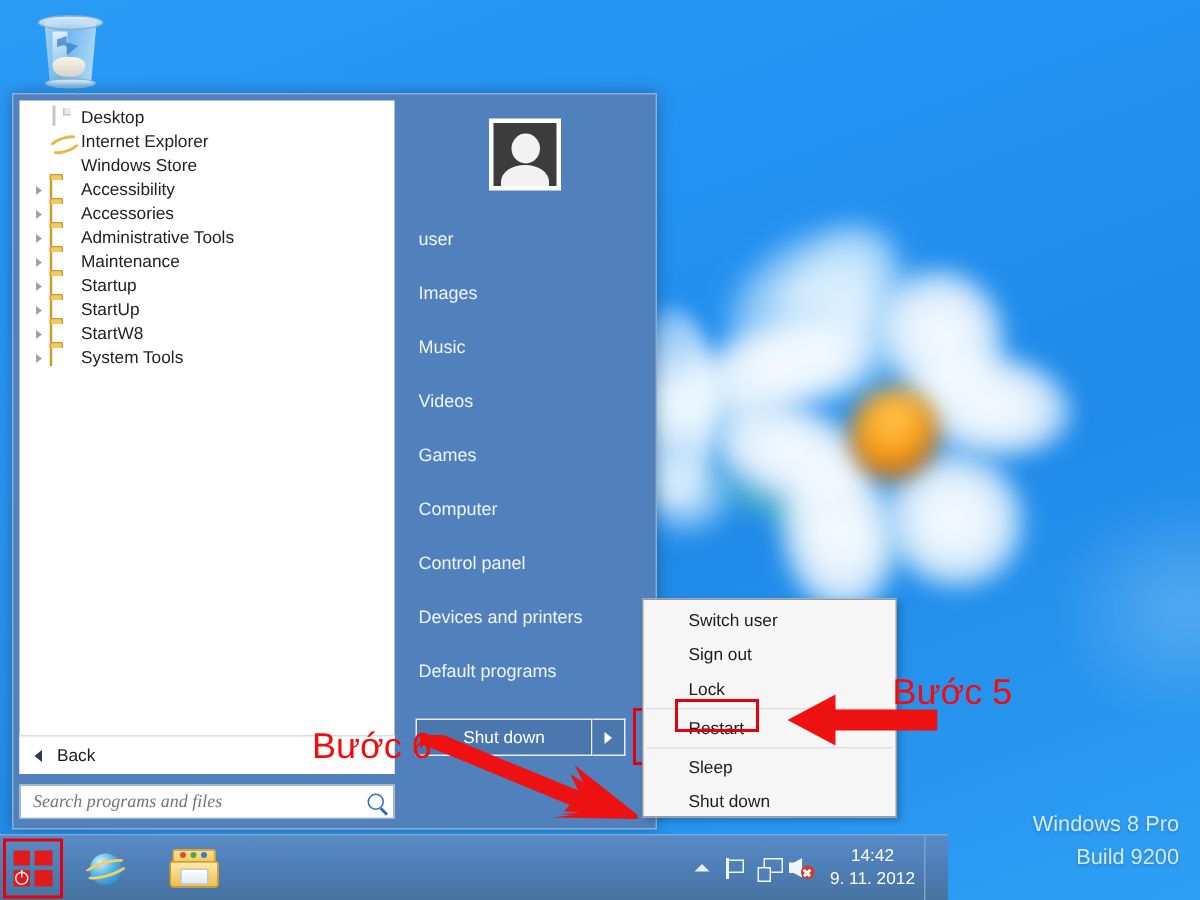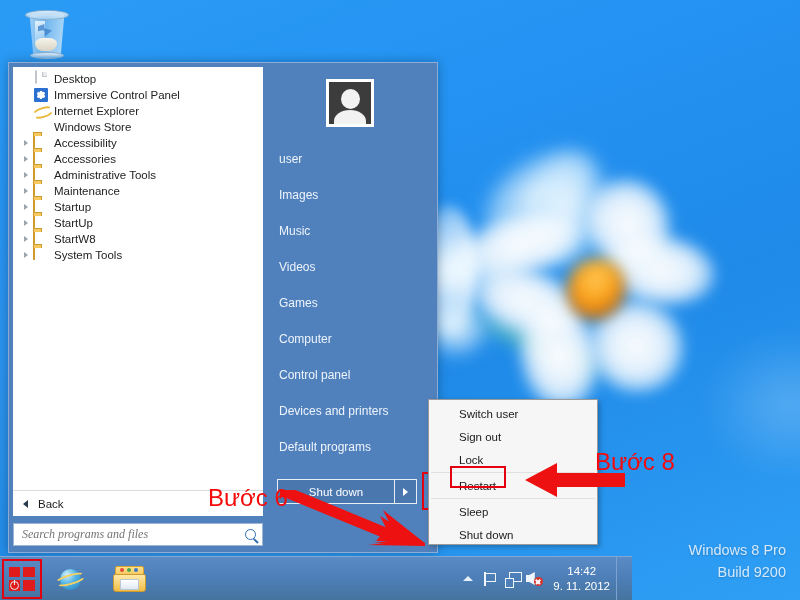--- a/index.html
+++ b/index.html
@@ -377,29 +377,20 @@
             <span class="arrow-col">
               <span class="tri hidden"></span>
             </span>
             <span class="ic"><span class="ic-doc"></span></span>
             <span>Desktop</span>
           </div>
           <div class="prog-item">
             <span class="arrow-col">
               <span class="tri hidden"></span>
             </span>
-            <span class="ic">
-              <span class="ic-cp"></span>
-            </span>
-            <span>Immersive Control Panel</span>
-          </div>
-          <div class="prog-item">
-            <span class="arrow-col">
-              <span class="tri hidden"></span>
-            </span>
             <span class="ic"><span class="ic-ie"></span></span>
             <span>Internet Explorer</span>
           </div>
           <div class="prog-item">
             <span class="arrow-col">
               <span class="tri hidden"></span>
             </span>
             <span class="ic"><span class="ic-store"></span></span>
             <span>Windows Store</span>
           </div>
@@ -556,21 +547,21 @@
   <polygon points="144,53 101,47 108,39 4,4 10,0 0,0 0,9 5,4 103,43 96,51" fill="#ee1111"></polygon>
   <polygon points="146,54 103,20 118,50 93,53" fill="#ee1111"></polygon>
   <path d="M6 2 L108 44" stroke="#ee1111" stroke-width="11" stroke-linecap="round"></path>
   <polygon points="148,56 100,26 113,52 88,55" fill="#ee1111"></polygon>
 </svg>
 <div class="ann-text" style="left:208px;top:484px;">Bước 6</div>
 
 <svg class="arrow" style="left:525px;top:462px;width:100px;height:36px;">
   <polygon points="0,18 32,1 32,11 100,11 100,25 32,25 32,35" fill="#ee1111"></polygon>
 </svg>
-<div class="ann-text" style="left:595px;top:448px;">Bước 8</div>
+<div class="ann-text" style="left:595px;top:448px;">Bước 5</div>
 
 <div id="watermark">
   <div>Windows 8 Pro</div>
   <div>Build 9200</div>
 </div>
 
 <div id="taskbar">
   <div id="start-button">
     <div id="win-logo">
       <div class="wq" id="wq1"></div>

